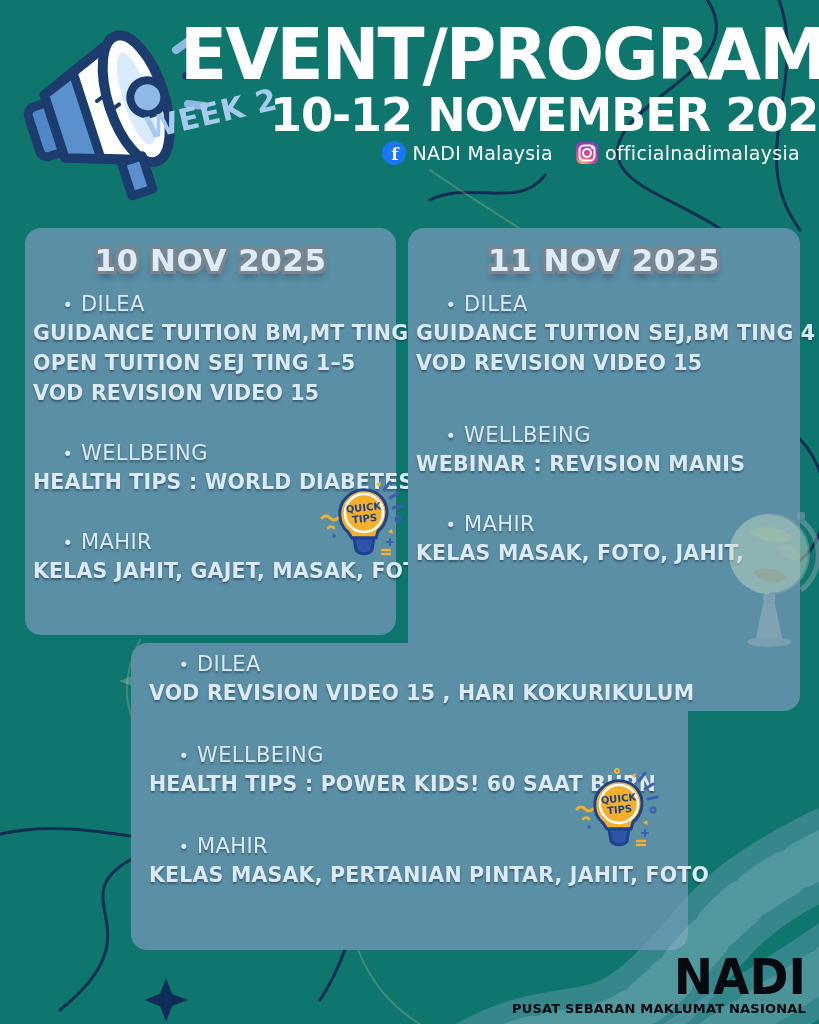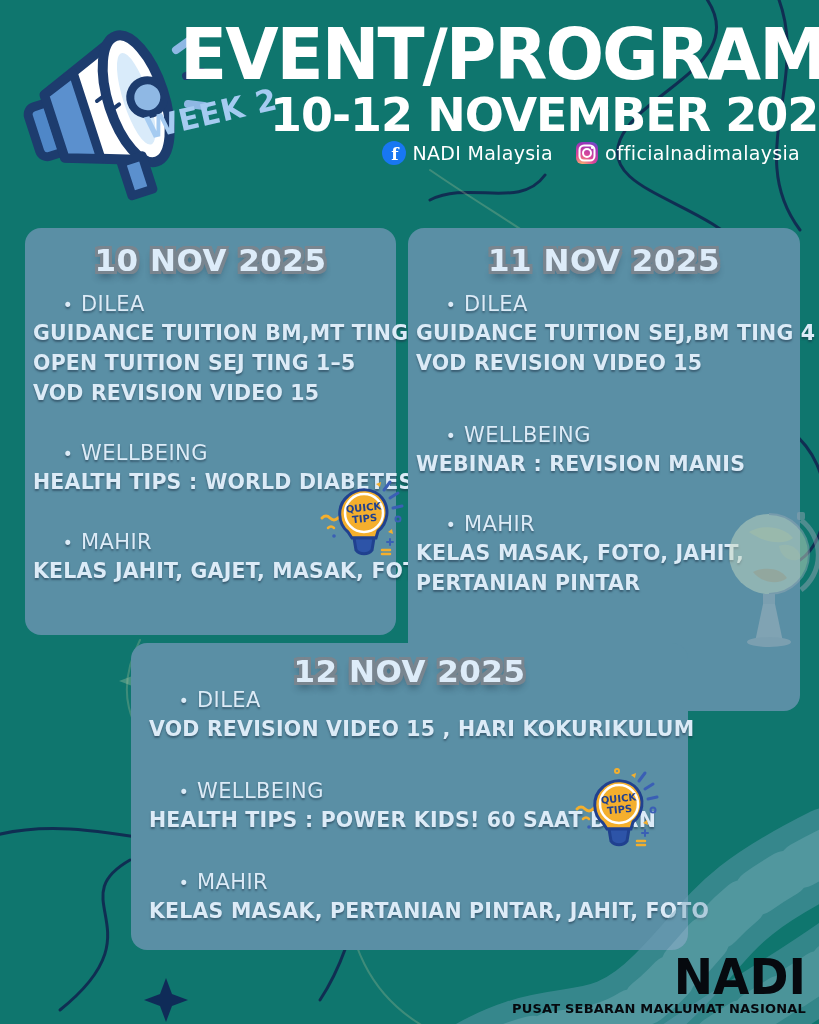--- a/index.html
+++ b/index.html
@@ -192,26 +192,24 @@
       <div class="sec-line">GUIDANCE TUITION SEJ,BM TING 4</div>
       <div class="sec-line">VOD REVISION VIDEO 15</div>
     </div>
     <div class="sec second">
       <div class="sec-head"><span class="bullet">•</span><span>WELLBEING</span></div>
       <div class="sec-line">WEBINAR : REVISION MANIS</div>
     </div>
     <div class="sec">
       <div class="sec-head"><span class="bullet">•</span><span>MAHIR</span></div>
       <div class="sec-line">KELAS MASAK, FOTO, JAHIT,</div>
-      <div class="sec-line">PERTANIAN PINTAR</div>
     </div>
   </section>
 
   <section class="card card3">
-    <h2 class="card-date">12 NOV 2025</h2>
     <div class="sec first">
       <div class="sec-head"><span class="bullet">•</span><span>DILEA</span></div>
       <div class="sec-line">VOD REVISION VIDEO 15 , HARI KOKURIKULUM</div>
     </div>
     <div class="sec">
       <div class="sec-head"><span class="bullet">•</span><span>WELLBEING</span></div>
       <div class="sec-line">HEALTH TIPS : POWER KIDS! 60 SAAT BURN</div>
     </div>
     <div class="sec">
       <div class="sec-head"><span class="bullet">•</span><span>MAHIR</span></div>

